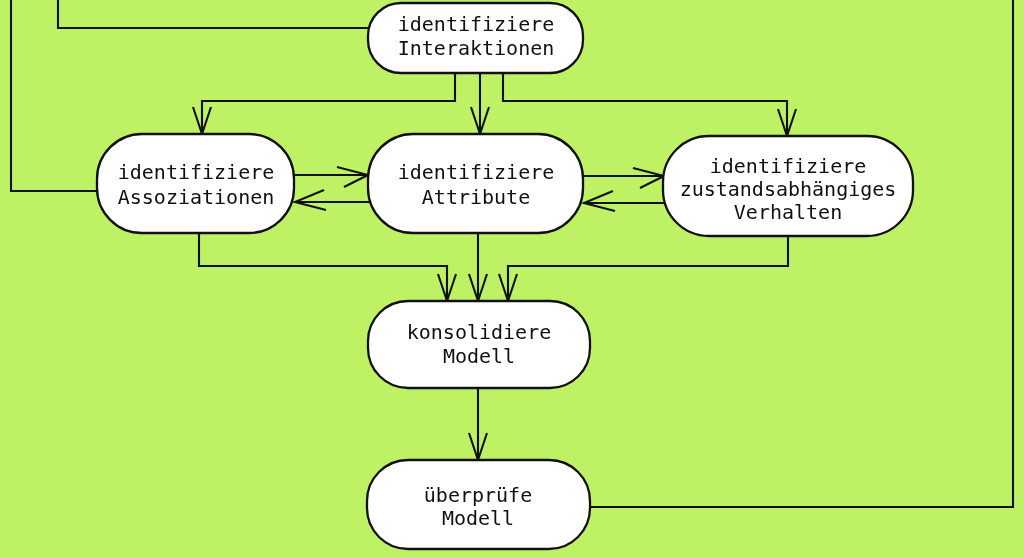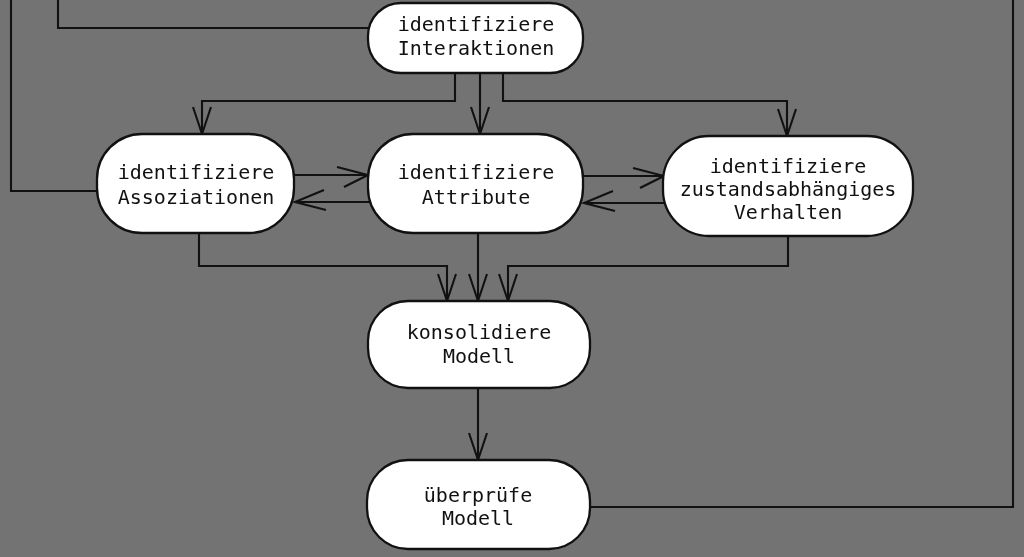--- a/index.html
+++ b/index.html
@@ -4,21 +4,21 @@
 <style>
   html, body {
     margin: 0;
     padding: 0;
     background: #ffffff;
   }
   .stage {
     position: relative;
     width: 1024px;
     height: 557px;
-    background: #737373;
+    background: #bef264;
     overflow: hidden;
   }
   svg { display: block; }
   .edges path {
     fill: none;
     stroke-width: 2.1;
     stroke-linejoin: miter;
     stroke-linecap: butt;
   }
   .node-shape {

